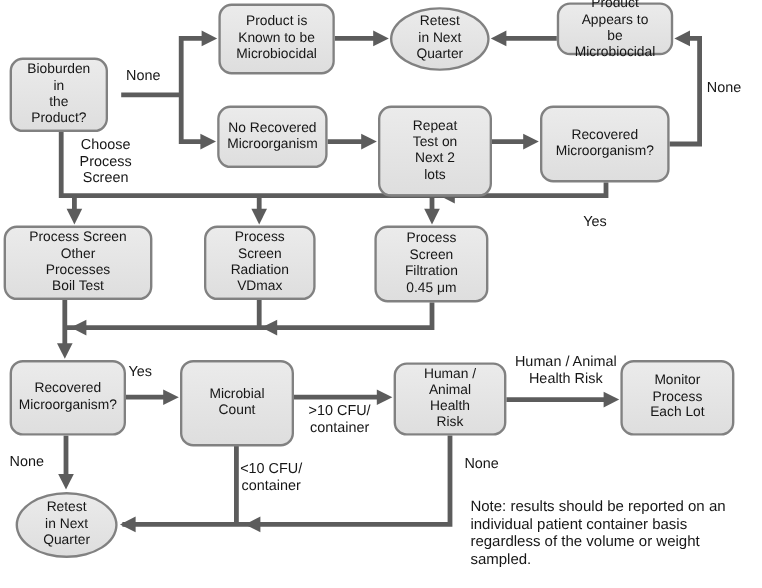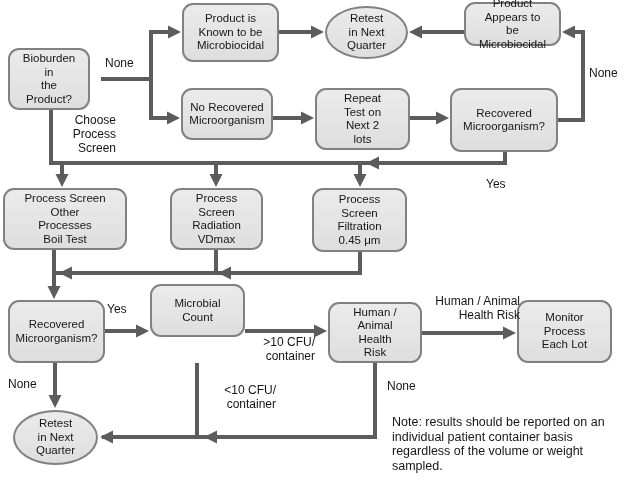--- a/index.html
+++ b/index.html
@@ -7,21 +7,21 @@
          font-family:"Liberation Sans",sans-serif;overflow:hidden}
   .edges{position:absolute;left:0;top:0;color:var(--line,#5c5c5c)}
   .node{position:absolute;display:flex;align-items:center;justify-content:center;
         text-align:center;white-space:pre-line;font-size:11.5px;line-height:13.5px;
         color:var(--text,#161616);background:linear-gradient(180deg,#ebebeb,#dedede);
         border:2px solid var(--node-border,#818181);border-radius:11px;box-sizing:border-box;
         padding:19px}
   .node.ellipse{border-radius:50%}
   .lbl{position:absolute;white-space:pre-line;font-size:12px;line-height:14px;
        color:var(--text,#161616)}
-  .lbl.center{text-align:right}
+  .lbl.center{text-align:center}
   .note{position:absolute;font-weight:normal;font-size:12.5px;line-height:14.5px;
         color:var(--text,#161616);white-space:pre-line}
 </style>
 </head>
 <body>
 
 <div class="stage">
 
   <svg class="edges" width="635" height="490" viewBox="0 0 635 490">
     <g stroke="currentColor" stroke-width="4" fill="none" stroke-linejoin="miter">
@@ -83,42 +83,42 @@
 in Next
 Quarter</div>
 
   <div class="node" style="left:464px;top:2px;width:97px;height:44px">Product
 Appears to be
 Microbiocidal</div>
 
   <div class="node" style="left:181px;top:88px;width:92px;height:52px">No Recovered
 Microorganism</div>
 
-  <div class="node" style="left:315px;top:88px;width:95px;height:62px">Repeat Test on
+  <div class="node" style="left:315px;top:88px;width:95px;height:76px">Repeat Test on
 Next 2 lots</div>
 
   <div class="node" style="left:450px;top:88px;width:108px;height:64px">Recovered
 Microorganism?</div>
 
   <div class="node" style="left:3px;top:188px;width:124px;height:62px">Process Screen
 Other Processes
 Boil Test</div>
 
   <div class="node" style="left:170px;top:188px;width:93px;height:62px">Process Screen
 Radiation
 VDmax</div>
 
   <div class="node" style="left:312px;top:188px;width:95px;height:64px">Process Screen
 Filtration
 0.45 μm</div>
 
   <div class="node" style="left:8px;top:300px;width:97px;height:63px">Recovered
 Microorganism?</div>
 
-  <div class="node" style="left:150px;top:284px;width:95px;height:53px">Microbial
+  <div class="node" style="left:150px;top:300px;width:95px;height:72px">Microbial
 Count</div>
 
   <div class="node" style="left:328px;top:302px;width:94px;height:61px">Human / Animal
 Health Risk</div>
 
   <div class="node" style="left:517px;top:300px;width:95px;height:63px">Monitor
 Process
 Each Lot</div>
 
   <div class="node ellipse" style="left:13px;top:410px;width:85px;height:55px">Retest
@@ -135,21 +135,21 @@
 
   <div class="lbl" style="left:486px;top:177px">Yes</div>
 
   <div class="lbl" style="left:107px;top:302px">Yes</div>
 
   <div class="lbl center" style="left:251px;top:335px;width:64px">&gt;10 CFU/
 container</div>
 
   <div class="lbl" style="left:8px;top:377px">None</div>
 
-  <div class="lbl center" style="left:212px;top:383px;width:64px">&lt;10 CFU/
+  <div class="lbl center" style="left:194px;top:383px;width:64px">&lt;10 CFU/
 container</div>
 
   <div class="lbl center" style="left:423px;top:294px;width:97px">Human / Animal
 Health Risk</div>
 
   <div class="lbl" style="left:387px;top:379px">None</div>
 
   <div class="note" style="left:392px;top:415px;width:238px">Note: results should be reported on an
 individual patient container basis
 regardless of the volume or weight

